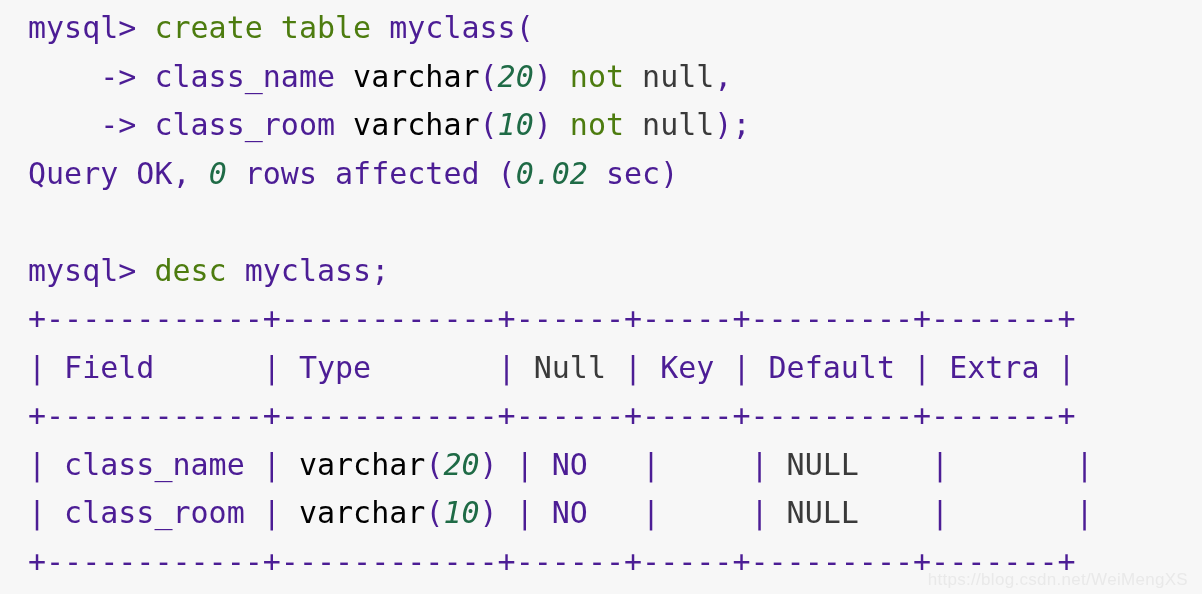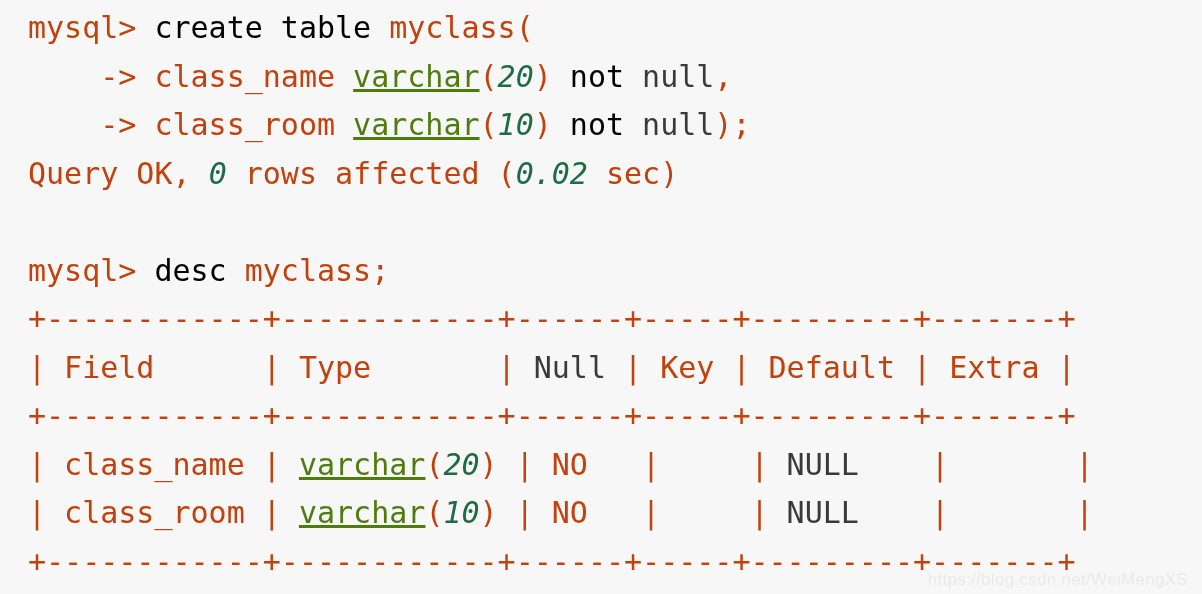--- a/index.html
+++ b/index.html
@@ -33,23 +33,23 @@
     color: #3a3a3a;
   }
   .line {
     white-space: pre;
     height: 48.5px;
   }
   .line.blank {
     height: 48.5px;
   }
   
-  .tok-plain    { color: #c2410c; }
-  .tok-keyword  { color: #000000; }
-  .tok-type     { color: #4d7c0f; text-decoration: underline; }
+  .tok-plain    { color: #4c1d95; }
+  .tok-keyword  { color: #4d7c0f; }
+  .tok-type     { color: #000000; }
   .tok-number   { color: #1f6b46; font-style: italic; }
 
   .watermark {
     position: absolute;
     right: 14px;
     bottom: 4px;
     font-family: "Liberation Sans", sans-serif;
     font-size: 17px;
     color: #e9e9e9;
     letter-spacing: 0.3px;

